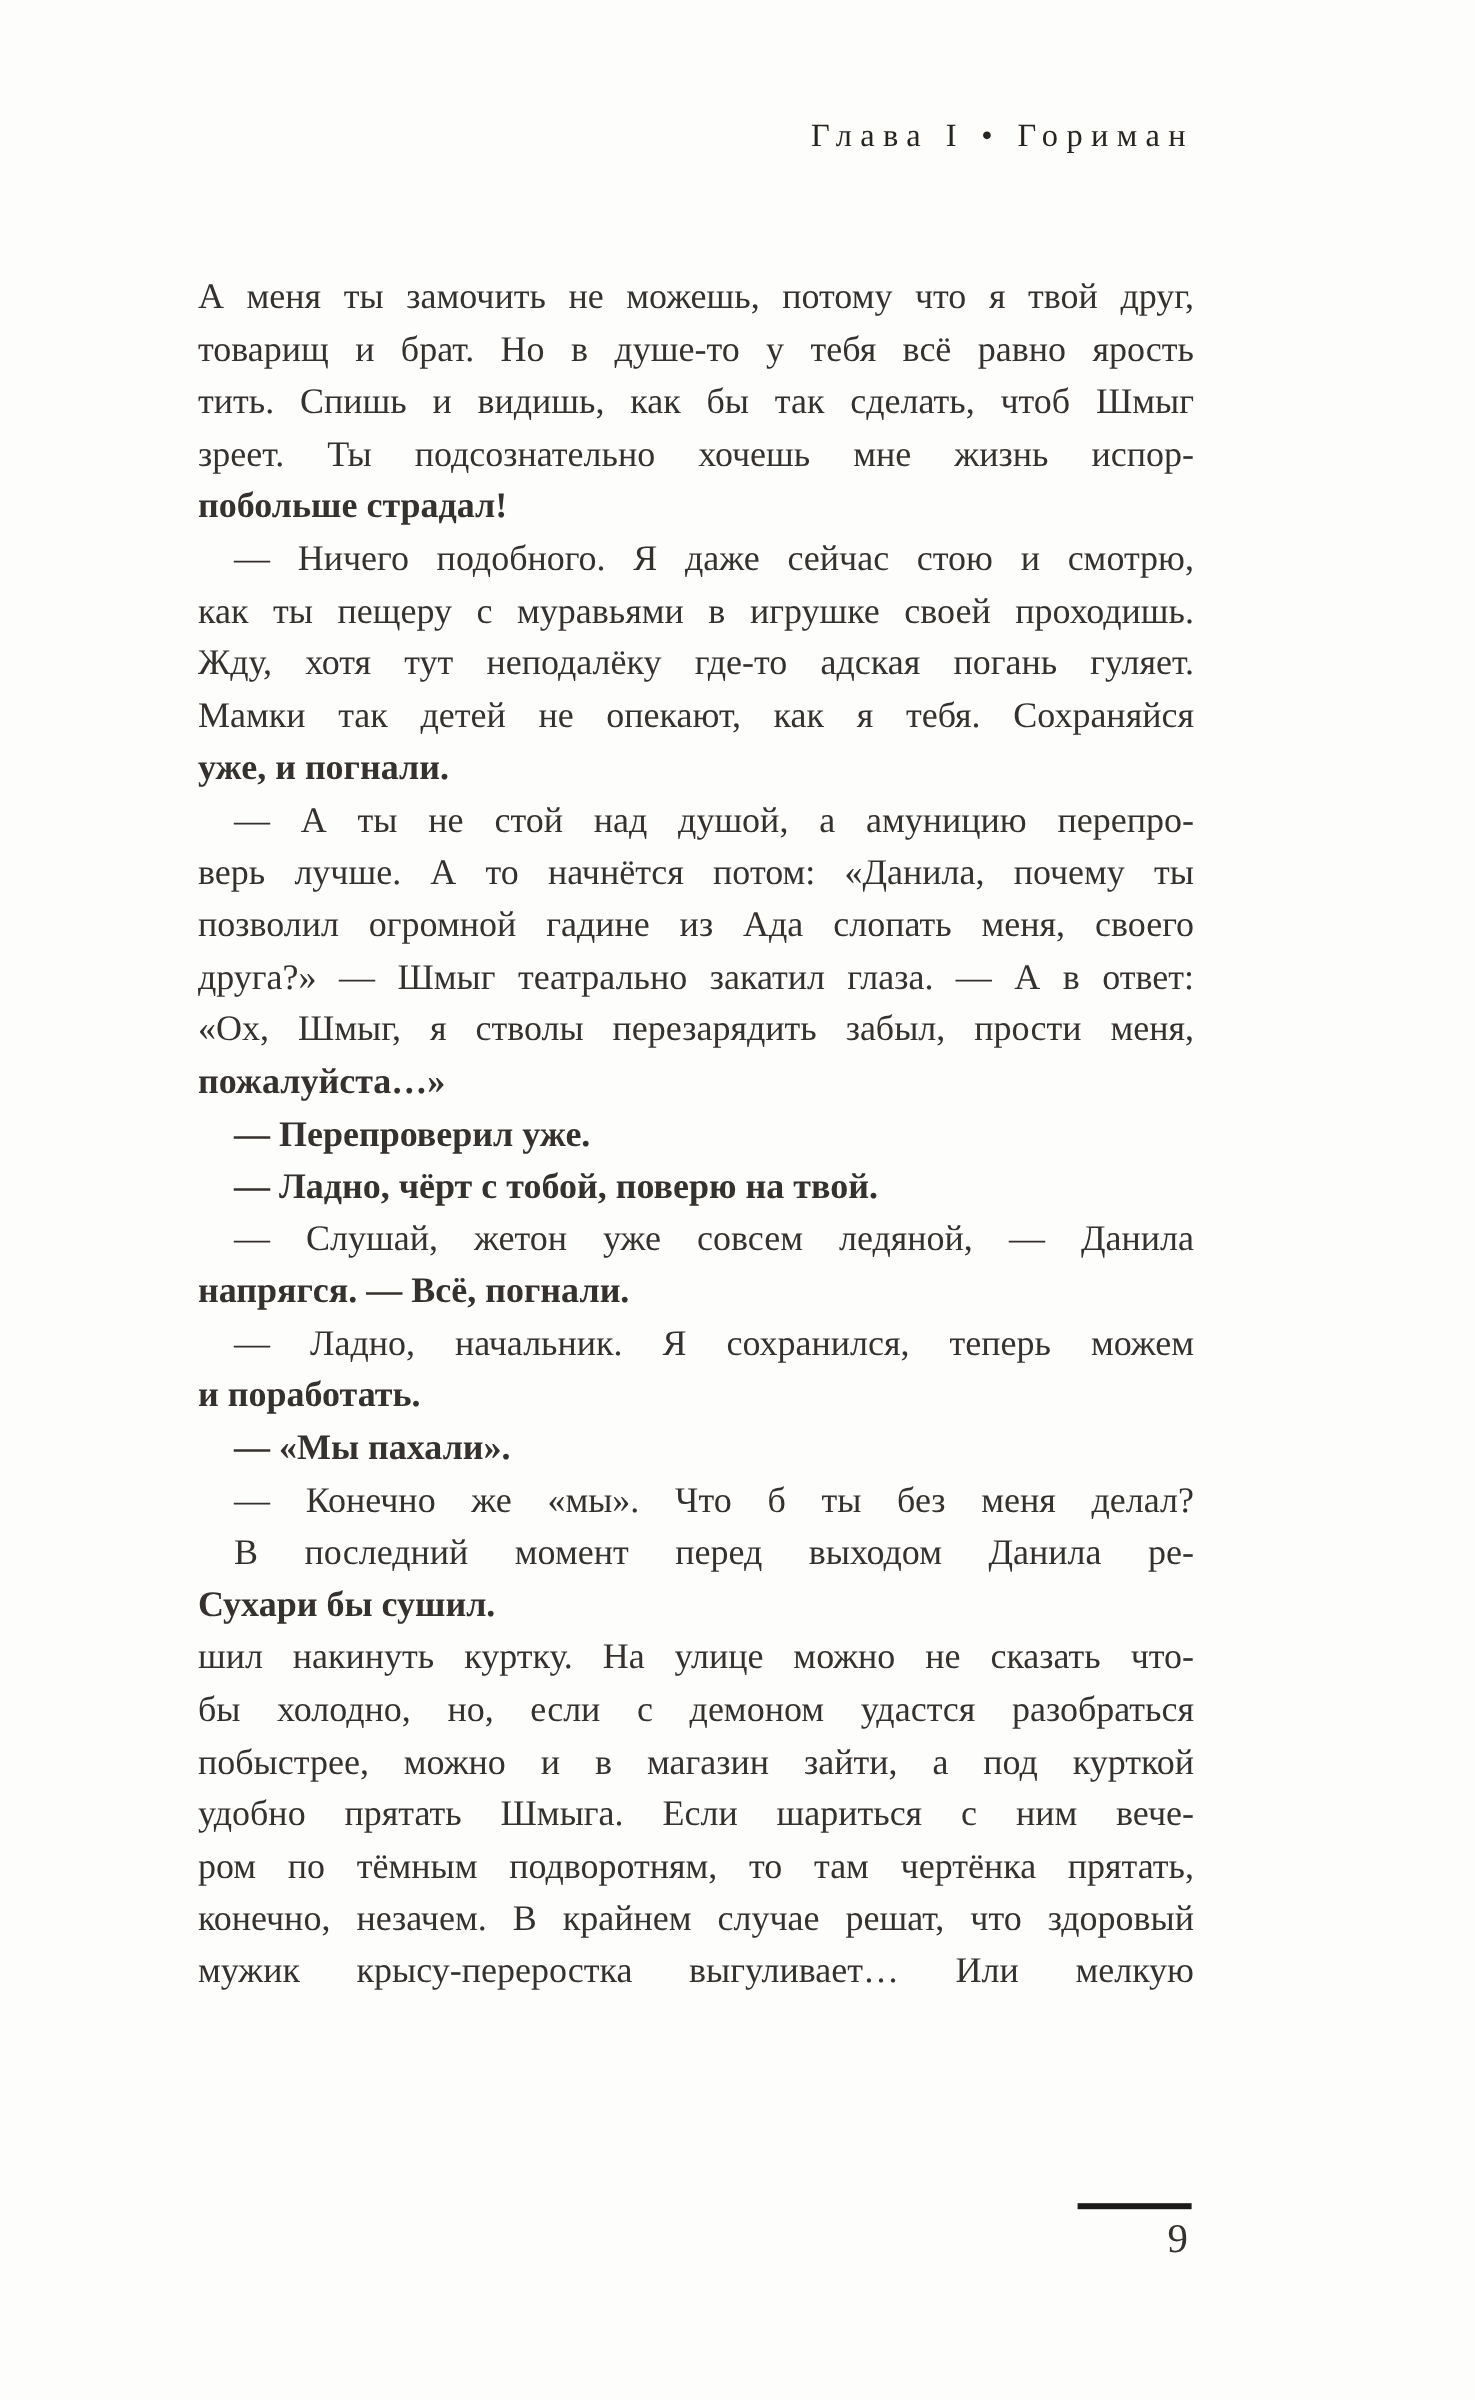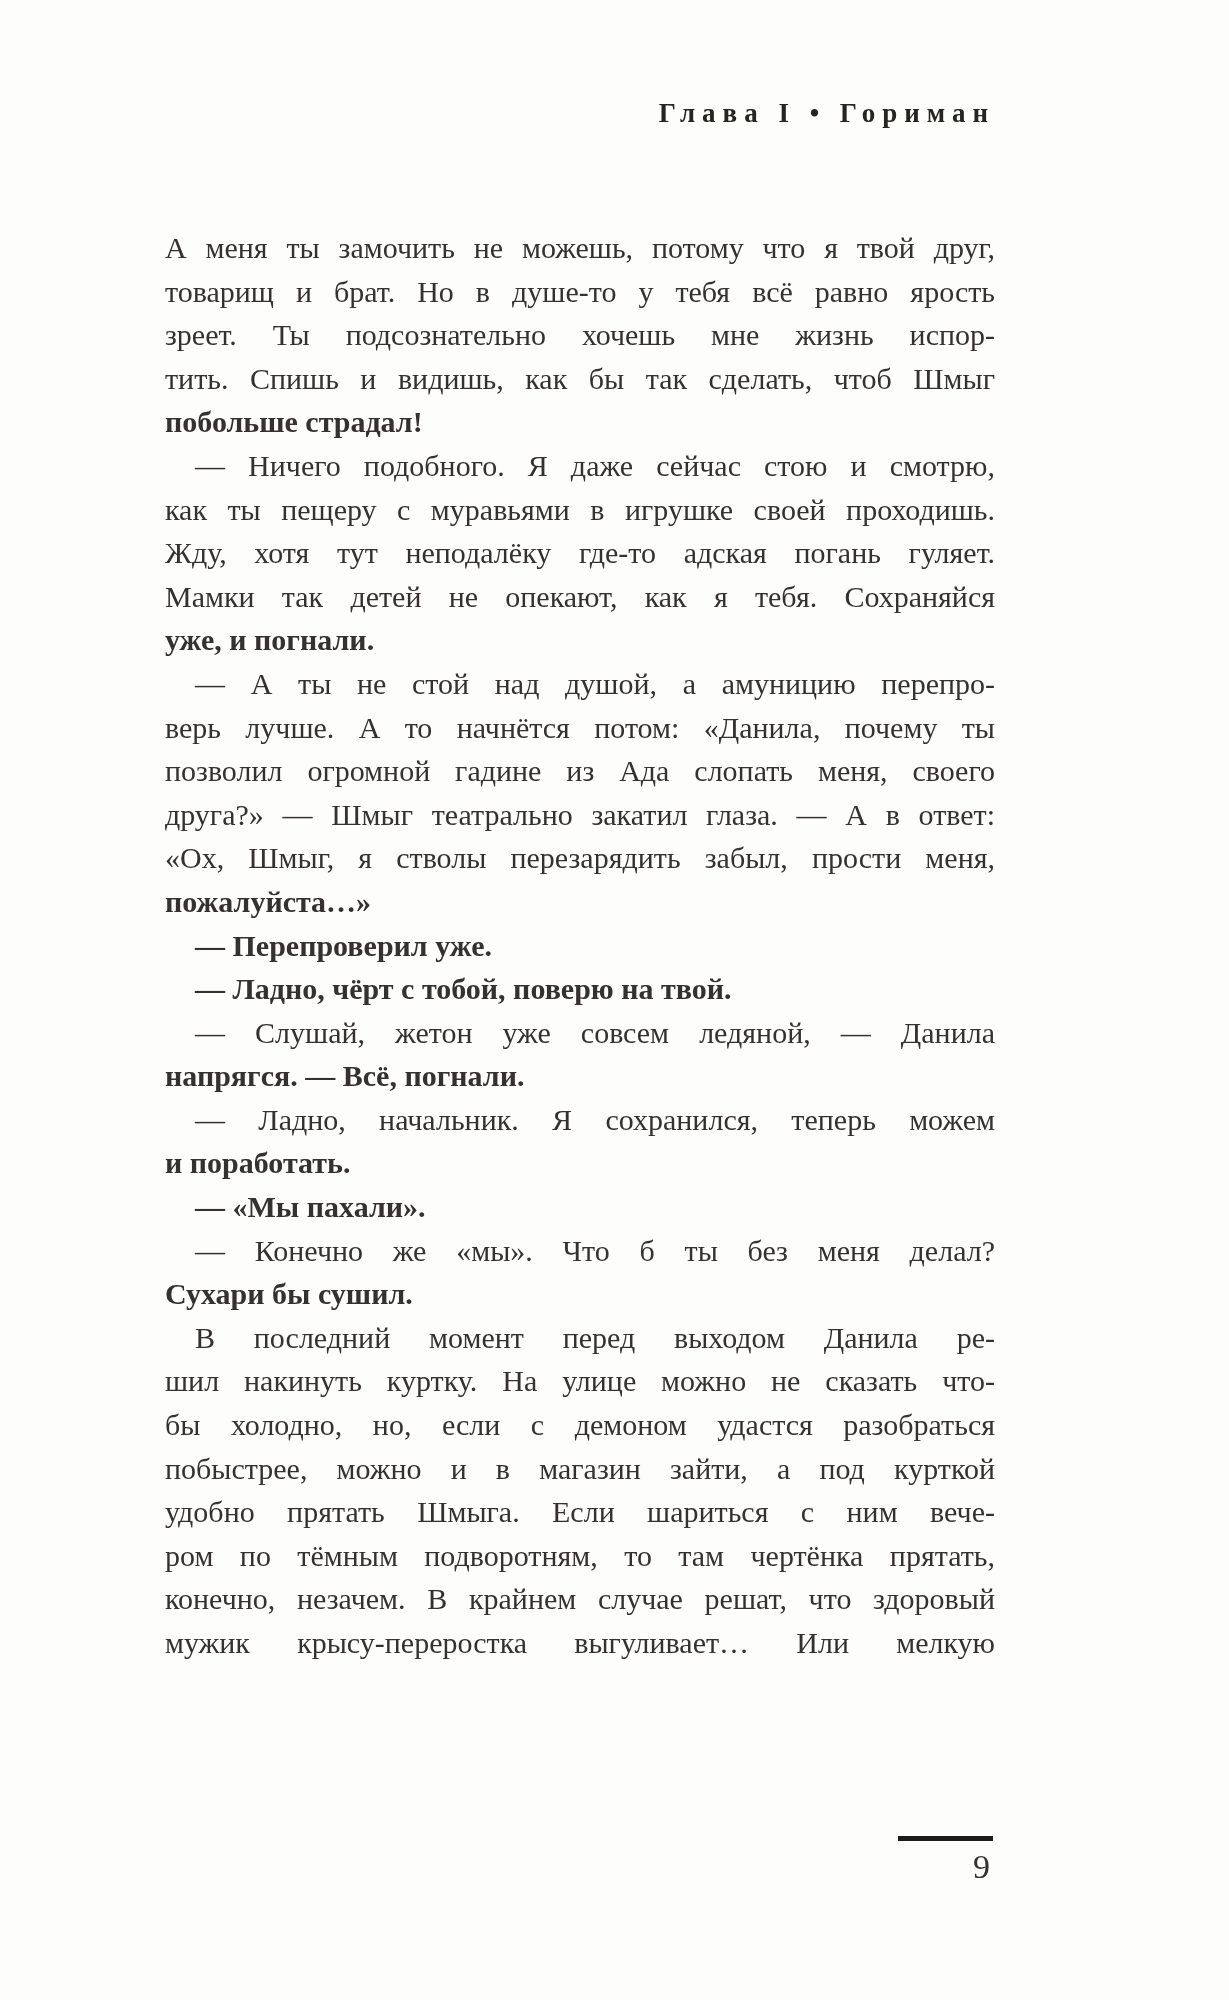--- a/index.html
+++ b/index.html
@@ -11,21 +11,21 @@
     overflow:hidden;
     font-family:"Liberation Serif","DejaVu Serif",serif;
   }
   .running-header{
     position:absolute;
     top:98px;
     left:165px;
     width:830px;
     text-align:right;
     font-size:27px;
-    font-weight:bold;
+    font-weight:normal;
     letter-spacing:7px;
     margin-right:-7px;
     color:#28241f;
     white-space:nowrap;
   }
   .text-block{
     position:absolute;
     left:165px;
     top:226px;
     width:830px;
@@ -61,44 +61,44 @@
 </head>
 <body>
 
 <div class="page">
 
   <div class="running-header">Глава I • Гориман</div>
 
   <div class="text-block">
     <div class="line j">А меня ты замочить не можешь, потому что я твой друг,</div>
     <div class="line j">товарищ и брат. Но в душе-то у тебя всё равно ярость</div>
+    <div class="line j">тить. Спишь и видишь, как бы так сделать, чтоб Шмыг</div>
     <div class="line j">зреет. Ты подсознательно хочешь мне жизнь испор-</div>
-    <div class="line j">тить. Спишь и видишь, как бы так сделать, чтоб Шмыг</div>
     <div class="line e">побольше страдал!</div>
     <div class="line j i">— Ничего подобного. Я даже сейчас стою и смотрю,</div>
     <div class="line j">как ты пещеру с муравьями в игрушке своей проходишь.</div>
     <div class="line j">Жду, хотя тут неподалёку где-то адская погань гуляет.</div>
     <div class="line j">Мамки так детей не опекают, как я тебя. Сохраняйся</div>
     <div class="line e">уже, и погнали.</div>
     <div class="line j i">— А ты не стой над душой, а амуницию перепро-</div>
     <div class="line j">верь лучше. А то начнётся потом: «Данила, почему ты</div>
     <div class="line j">позволил огромной гадине из Ада слопать меня, своего</div>
     <div class="line j">друга?» — Шмыг театрально закатил глаза. — А в ответ:</div>
     <div class="line j">«Ох, Шмыг, я стволы перезарядить забыл, прости меня,</div>
     <div class="line e">пожалуйста…»</div>
     <div class="line e i">— Перепроверил уже.</div>
     <div class="line e i">— Ладно, чёрт с тобой, поверю на твой.</div>
     <div class="line j i">— Слушай, жетон уже совсем ледяной, — Данила</div>
     <div class="line e">напрягся. — Всё, погнали.</div>
     <div class="line j i">— Ладно, начальник. Я сохранился, теперь можем</div>
     <div class="line e">и поработать.</div>
     <div class="line e i">— «Мы пахали».</div>
     <div class="line j i">— Конечно же «мы». Что б ты без меня делал?</div>
+    <div class="line j i">В последний момент перед выходом Данила ре-</div>
     <div class="line e">Сухари бы сушил.</div>
-    <div class="line j i">В последний момент перед выходом Данила ре-</div>
     <div class="line j">шил накинуть куртку. На улице можно не сказать что-</div>
     <div class="line j">бы холодно, но, если с демоном удастся разобраться</div>
     <div class="line j">побыстрее, можно и в магазин зайти, а под курткой</div>
     <div class="line j">удобно прятать Шмыга. Если шариться с ним вече-</div>
     <div class="line j">ром по тёмным подворотням, то там чертёнка прятать,</div>
     <div class="line j">конечно, незачем. В крайнем случае решат, что здоровый</div>
     <div class="line j">мужик крысу-переростка выгуливает… Или мелкую</div>
   </div>
 
   <div class="footer-rule"></div>

